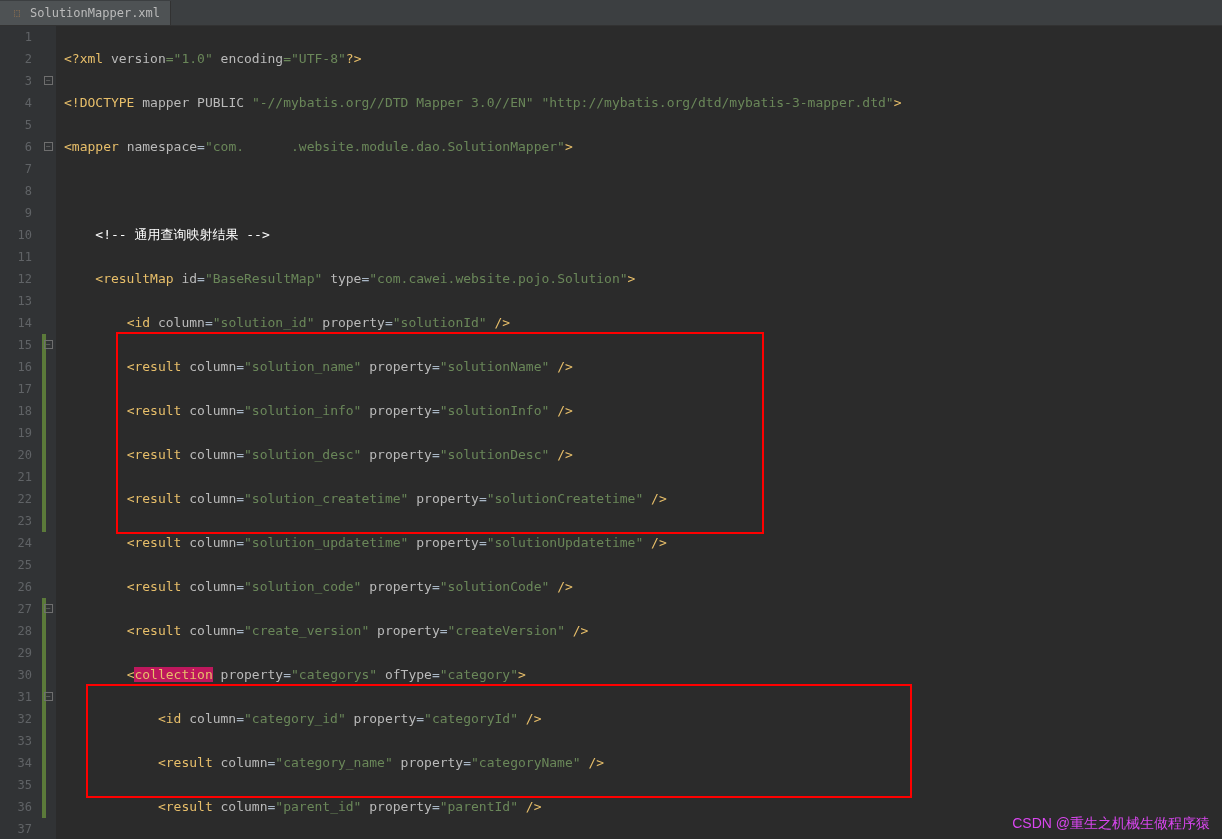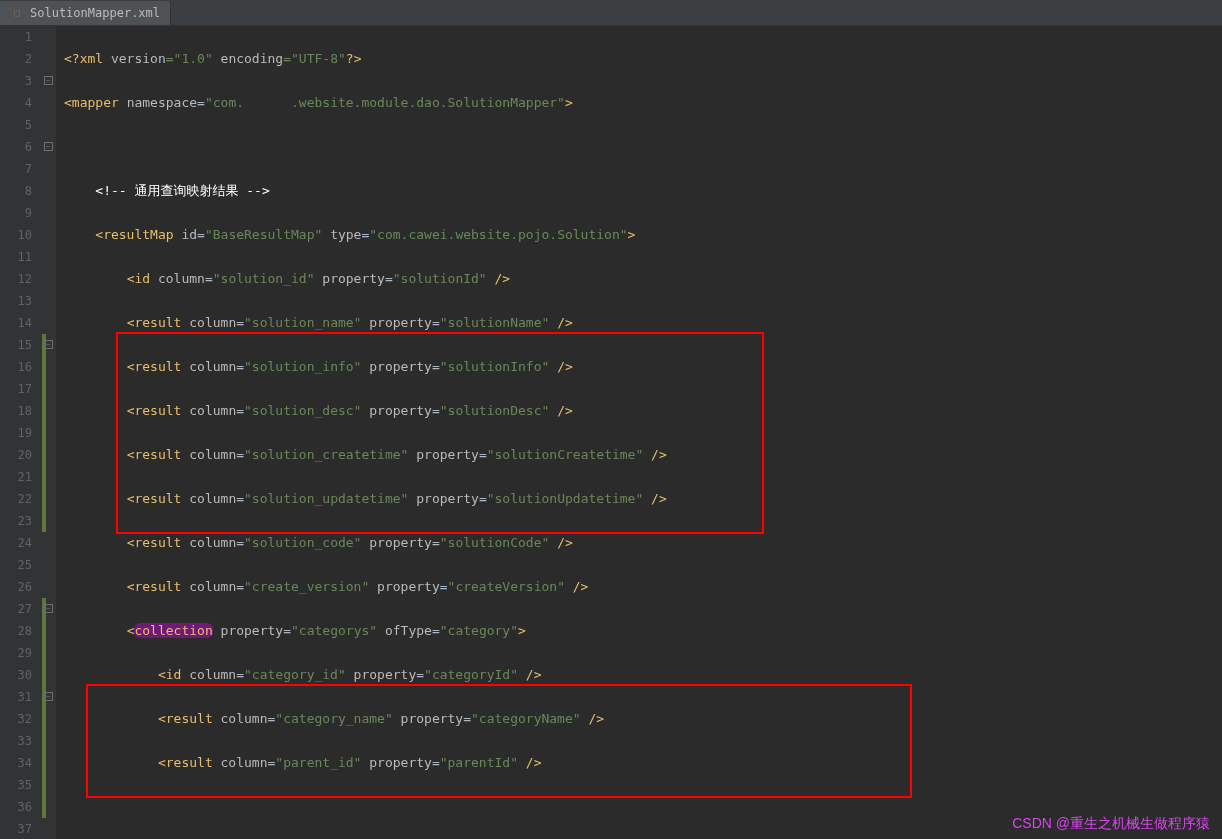--- a/index.html
+++ b/index.html
@@ -73,21 +73,21 @@
     position: relative;
     white-space: pre;
     line-height: 22px;
   }
   .line { height: 22px; }
   .gutter .line { line-height: 22px; }
   .c-tag   { color: #e8bf6a; }
   .c-attr  { color: #bababa; }
   .c-str   { color: #6a8759; }
   .c-comm  { color: #ffffff; }
-  .c-hl    { background: #701a75; border-radius: 6px; }
+  .c-hl    { background: #be185d; }
   .underline { text-decoration-style: wavy; text-decoration-color: #808080; }
   .box-red {
     position: absolute;
     border: 2px solid #ff0000;
     pointer-events: none;
   }
   .change-marker {
     position: absolute;
     left: 0;
     width: 4px;
@@ -156,20 +156,21 @@
     <div class="change-marker" style="top:308px;height:198px;"></div>
     <div class="change-marker" style="top:572px;height:220px;"></div>
     <div class="fold-mark" style="top:50px;">−</div>
     <div class="fold-mark" style="top:116px;">−</div>
     <div class="fold-mark" style="top:314px;">−</div>
     <div class="fold-mark" style="top:578px;">−</div>
     <div class="fold-mark" style="top:666px;">−</div>
   </div>
   <div class="code">
 <div class="line"><span class="c-tag">&lt;?</span><span class="c-tag">xml</span> <span class="c-attr">version</span><span class="c-str">="1.0"</span> <span class="c-attr">encoding</span><span class="c-str">="UTF-8"</span><span class="c-tag">?&gt;</span></div>
+<div class="line"><span class="c-tag">&lt;!DOCTYPE</span> <span class="c-attr">mapper</span> <span class="c-attr">PUBLIC</span> <span class="c-str">"-//mybatis.org//DTD Mapper 3.0//EN"</span> <span class="c-str">"http://mybatis.org/dtd/mybatis-3-mapper.dtd"</span><span class="c-tag">&gt;</span></div>
 <div class="line"><span class="c-tag">&lt;mapper</span> <span class="c-attr">namespace</span>=<span class="c-str">"com.      .website.module.dao.SolutionMapper"</span><span class="c-tag">&gt;</span></div>
 <div class="line"></div>
 <div class="line">    <span class="c-comm">&lt;!-- 通用查询映射结果 --&gt;</span></div>
 <div class="line">    <span class="c-tag">&lt;resultMap</span> <span class="c-attr">id</span>=<span class="c-str">"BaseResultMap"</span> <span class="c-attr">type</span>=<span class="c-str">"com.<span class="underline">cawei</span>.website.pojo.Solution"</span><span class="c-tag">&gt;</span></div>
 <div class="line">        <span class="c-tag">&lt;id</span> <span class="c-attr">column</span>=<span class="c-str">"solution_id"</span> <span class="c-attr">property</span>=<span class="c-str">"solutionId"</span> <span class="c-tag">/&gt;</span></div>
 <div class="line">        <span class="c-tag">&lt;result</span> <span class="c-attr">column</span>=<span class="c-str">"solution_name"</span> <span class="c-attr">property</span>=<span class="c-str">"solutionName"</span> <span class="c-tag">/&gt;</span></div>
 <div class="line">        <span class="c-tag">&lt;result</span> <span class="c-attr">column</span>=<span class="c-str">"solution_info"</span> <span class="c-attr">property</span>=<span class="c-str">"solutionInfo"</span> <span class="c-tag">/&gt;</span></div>
 <div class="line">        <span class="c-tag">&lt;result</span> <span class="c-attr">column</span>=<span class="c-str">"solution_desc"</span> <span class="c-attr">property</span>=<span class="c-str">"solutionDesc"</span> <span class="c-tag">/&gt;</span></div>
 <div class="line">        <span class="c-tag">&lt;result</span> <span class="c-attr">column</span>=<span class="c-str">"solution_<span class="underline">createtime</span>"</span> <span class="c-attr">property</span>=<span class="c-str">"solution<span class="underline">Createtime</span>"</span> <span class="c-tag">/&gt;</span></div>
 <div class="line">        <span class="c-tag">&lt;result</span> <span class="c-attr">column</span>=<span class="c-str">"solution_<span class="underline">updatetime</span>"</span> <span class="c-attr">property</span>=<span class="c-str">"solution<span class="underline">Updatetime</span>"</span> <span class="c-tag">/&gt;</span></div>

